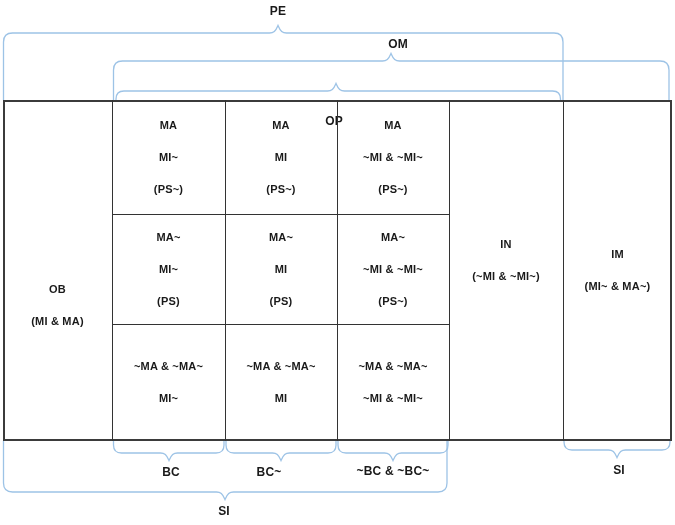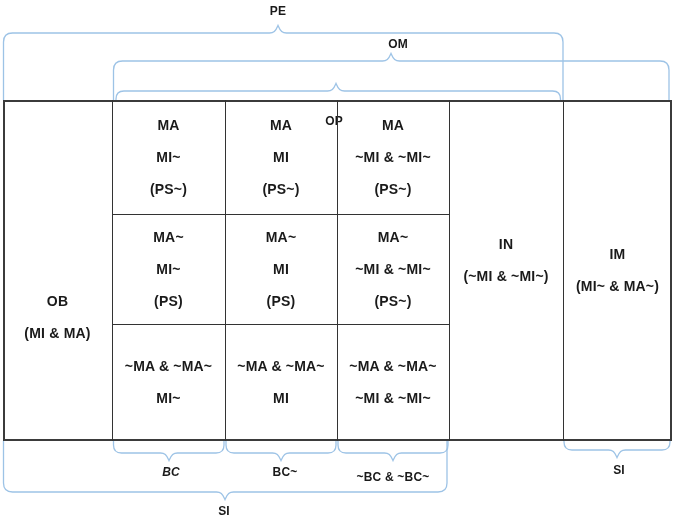--- a/index.html
+++ b/index.html
@@ -19,21 +19,21 @@
   }
   .tborder{
     position:absolute;left:3px;top:100px;width:669px;height:341px;
     border:2px solid #3b3b3b;box-sizing:border-box;
   }
   .vline{position:absolute;top:100px;height:341px;width:1.6px;background:#333333;}
   .hline{position:absolute;left:112px;width:337px;height:1.6px;background:#333333;}
   .cell{
     position:absolute;display:flex;flex-direction:column;
     align-items:center;justify-content:center;gap:13px;
-    font-size:14px;font-weight:bold;color:#1a1a1a;
+    font-size:11px;font-weight:bold;color:#1a1a1a;
     text-align:center;line-height:19px;letter-spacing:.2px;
   }
   .cell span{white-space:nowrap;}
 </style>
 </head>
 <body>
 
 <div class="canvas">
 
   <svg class="braces" width="675" height="525" viewBox="0 0 675 525">
@@ -43,36 +43,36 @@
     <path d="M113.5,441 V445 Q113.5,453 121.5,453 H160.5 C164.5,453 166.5,454.5 169,460.5 C171.5,454.5 173.5,453 177.5,453 H216 Q224,453 224,445 V441"></path>
     <path d="M226,441 V445 Q226,453 234,453 H272.5 C276.5,453 278.5,454.5 281,460.5 C283.5,454.5 285.5,453 289.5,453 H328 Q336,453 336,445 V441"></path>
     <path d="M338,441 V445 Q338,453 346,453 H384.5 C388.5,453 390.5,454.5 393,460.5 C395.5,454.5 397.5,453 401.5,453 H440 Q448,453 448,445 V441"></path>
     <path d="M564,441 V442 Q564,450 572,450 H608.5 C612.5,450 614.5,451.5 617,457.5 C619.5,451.5 621.5,450 625.5,450 H662 Q670,450 670,442 V441"></path>
     <path d="M3.5,441 V483 Q3.5,492 12.5,492 H216.5 C220.5,492 222.5,493.5 225,499.5 C227.5,493.5 229.5,492 233.5,492 H438 Q447,492 447,483 V441"></path>
   </svg>
 
   <div class="blabel" style="left:278px;top:11px;">PE</div>
   <div class="blabel" style="left:398px;top:44px;">OM</div>
   <div class="blabel" style="left:334px;top:73px;margin-top:48px;">OP</div>
-  <div class="blabel" style="left:171px;top:472px;font-style:italic;">BC</div>
-  <div class="blabel" style="left:285px;top:472px;">BC~</div>
-  <div class="blabel" style="left:393px;top:471px;margin-top:6px;">~BC &amp; ~BC~</div>
+  <div class="blabel" style="left:171px;top:472px;">BC</div>
+  <div class="blabel" style="left:269px;top:472px;">BC~</div>
+  <div class="blabel" style="left:393px;top:471px;">~BC &amp; ~BC~</div>
   <div class="blabel" style="left:619px;top:470px;">SI</div>
   <div class="blabel" style="left:224px;top:511px;">SI</div>
 
   <div class="tborder"></div>
   <div class="vline" style="left:111.5px;"></div>
   <div class="vline" style="left:224.5px;"></div>
   <div class="vline" style="left:336.5px;"></div>
   <div class="vline" style="left:448.5px;"></div>
   <div class="vline" style="left:562.5px;"></div>
   <div class="hline" style="top:213.5px;"></div>
   <div class="hline" style="top:323.5px;"></div>
 
-  <div class="cell" style="left:3px;top:100px;width:109px;height:410px;margin-top:12px;">
+  <div class="cell" style="left:3px;top:100px;width:109px;height:410px;">
     <span>OB</span>
     <span>(MI &amp; MA)</span>
   </div>
 
   <div class="cell" style="left:112px;top:100px;width:113px;height:114px;">
     <span>MA</span>
     <span>MI~</span>
     <span>(PS~)</span>
   </div>
   <div class="cell" style="left:225px;top:100px;width:112px;height:114px;">

